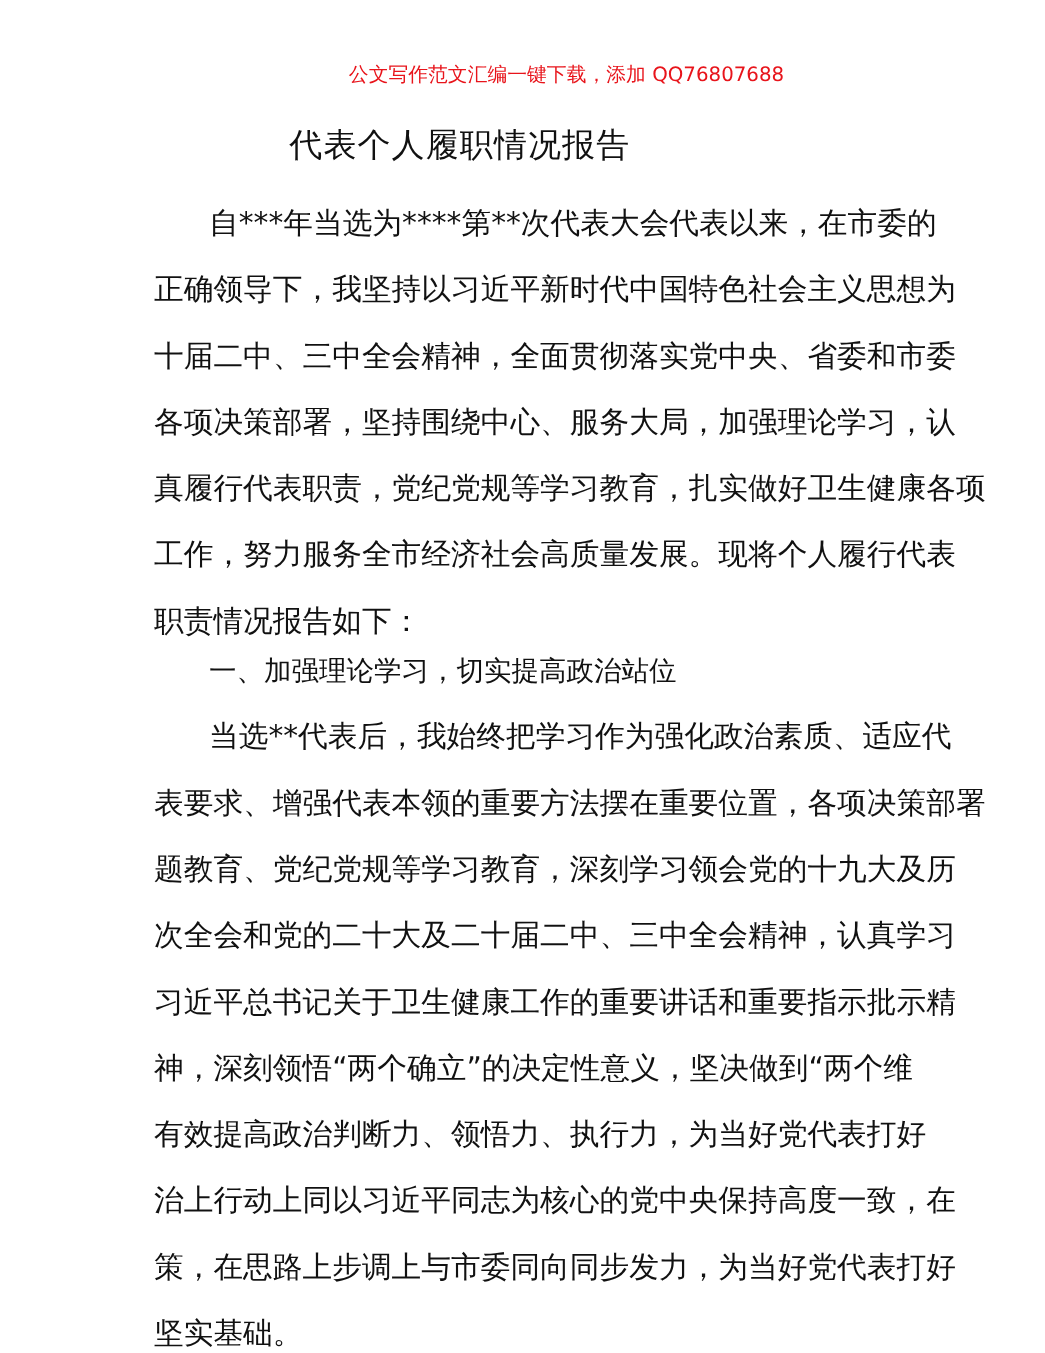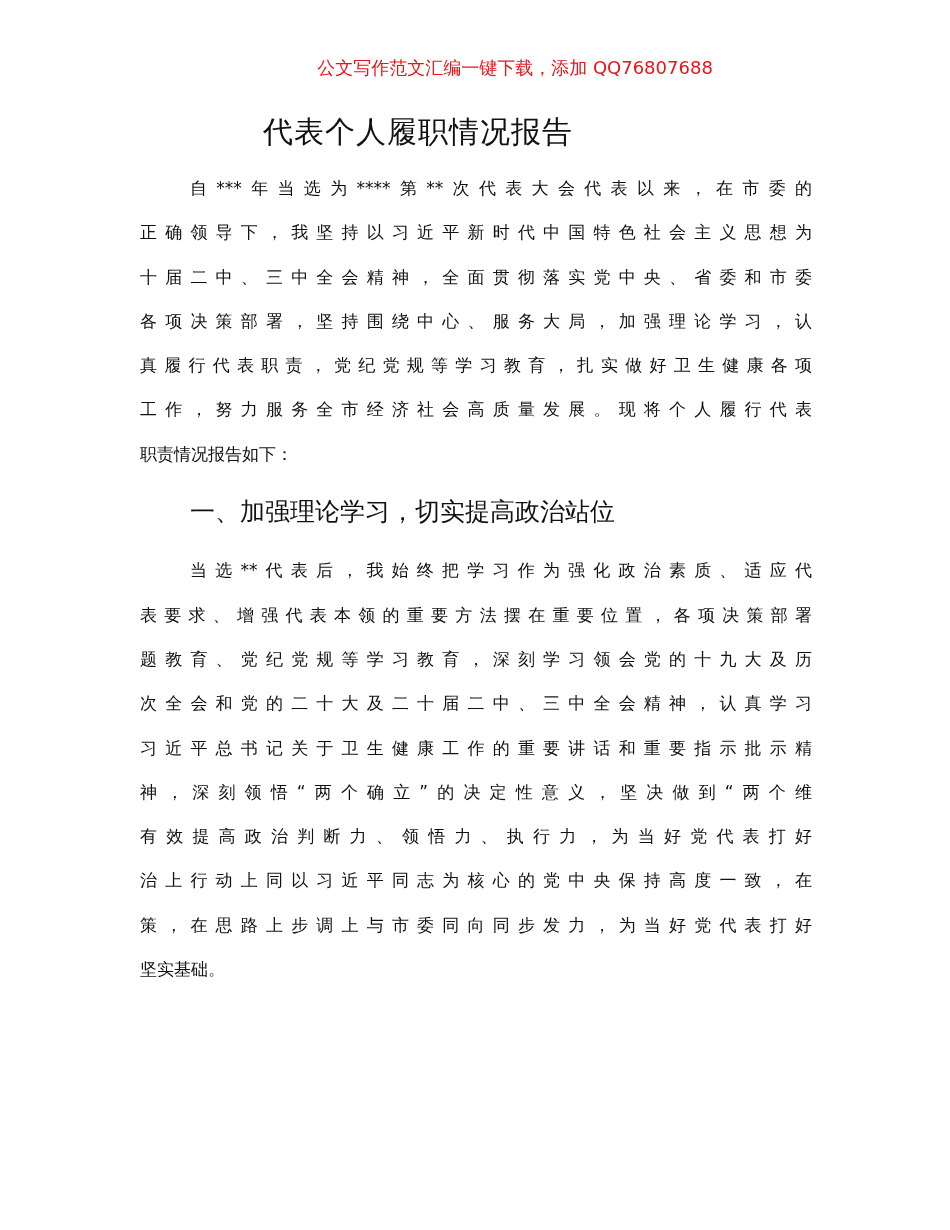--- a/index.html
+++ b/index.html
@@ -3,26 +3,26 @@
   <meta charset="utf-8">
   <style>
     html, body { margin: 0; padding: 0; background: #ffffff; }
     body { width: 950px; height: 1230px; position: relative; overflow: hidden;
            font-family: "DejaVu Sans", "Liberation Sans", sans-serif; color: #111; }
     .header { position: absolute; top: 56px; left: 0; width: 950px; text-align: center;
               font-size: 18px; color: #e8141b; letter-spacing: 0px; margin-left: 40px; }
     .title { position: absolute; top: 112px; left: 0; width: 836px; text-align: center;
              font-size: 30px; color: #111; letter-spacing: 1px; }
     .body { position: absolute; top: 166px; left: 140px; width: 672px; }
-    .line { height: 44.3px; line-height: 44.3px; font-size: 17px; white-space: nowrap;
-            letter-spacing: 0px; text-align: justify; text-align-last: justify; }
+    .line { height: 44.3px; line-height: 44.3px; font-size: 27px; white-space: nowrap;
+            letter-spacing: 0px; text-align: justify; text-align-last: justify; margin-top: 16px; }
     .line.last { text-align-last: left; }
     .line.indent { padding-left: 50px; }
     .heading-line { height: 44.3px; line-height: 44.3px; font-size: 25px; padding-left: 50px;
-                    white-space: nowrap; margin-top: 14px; margin-bottom: 14px; }
+                    white-space: nowrap; margin-bottom: 14px; }
   </style>
 </head>
 <body>
 
 <div class="header">公文写作范文汇编一键下载，添加 QQ76807688</div>
 
 <div class="title">代表个人履职情况报告</div>
 
 <div class="body">
   <div>

